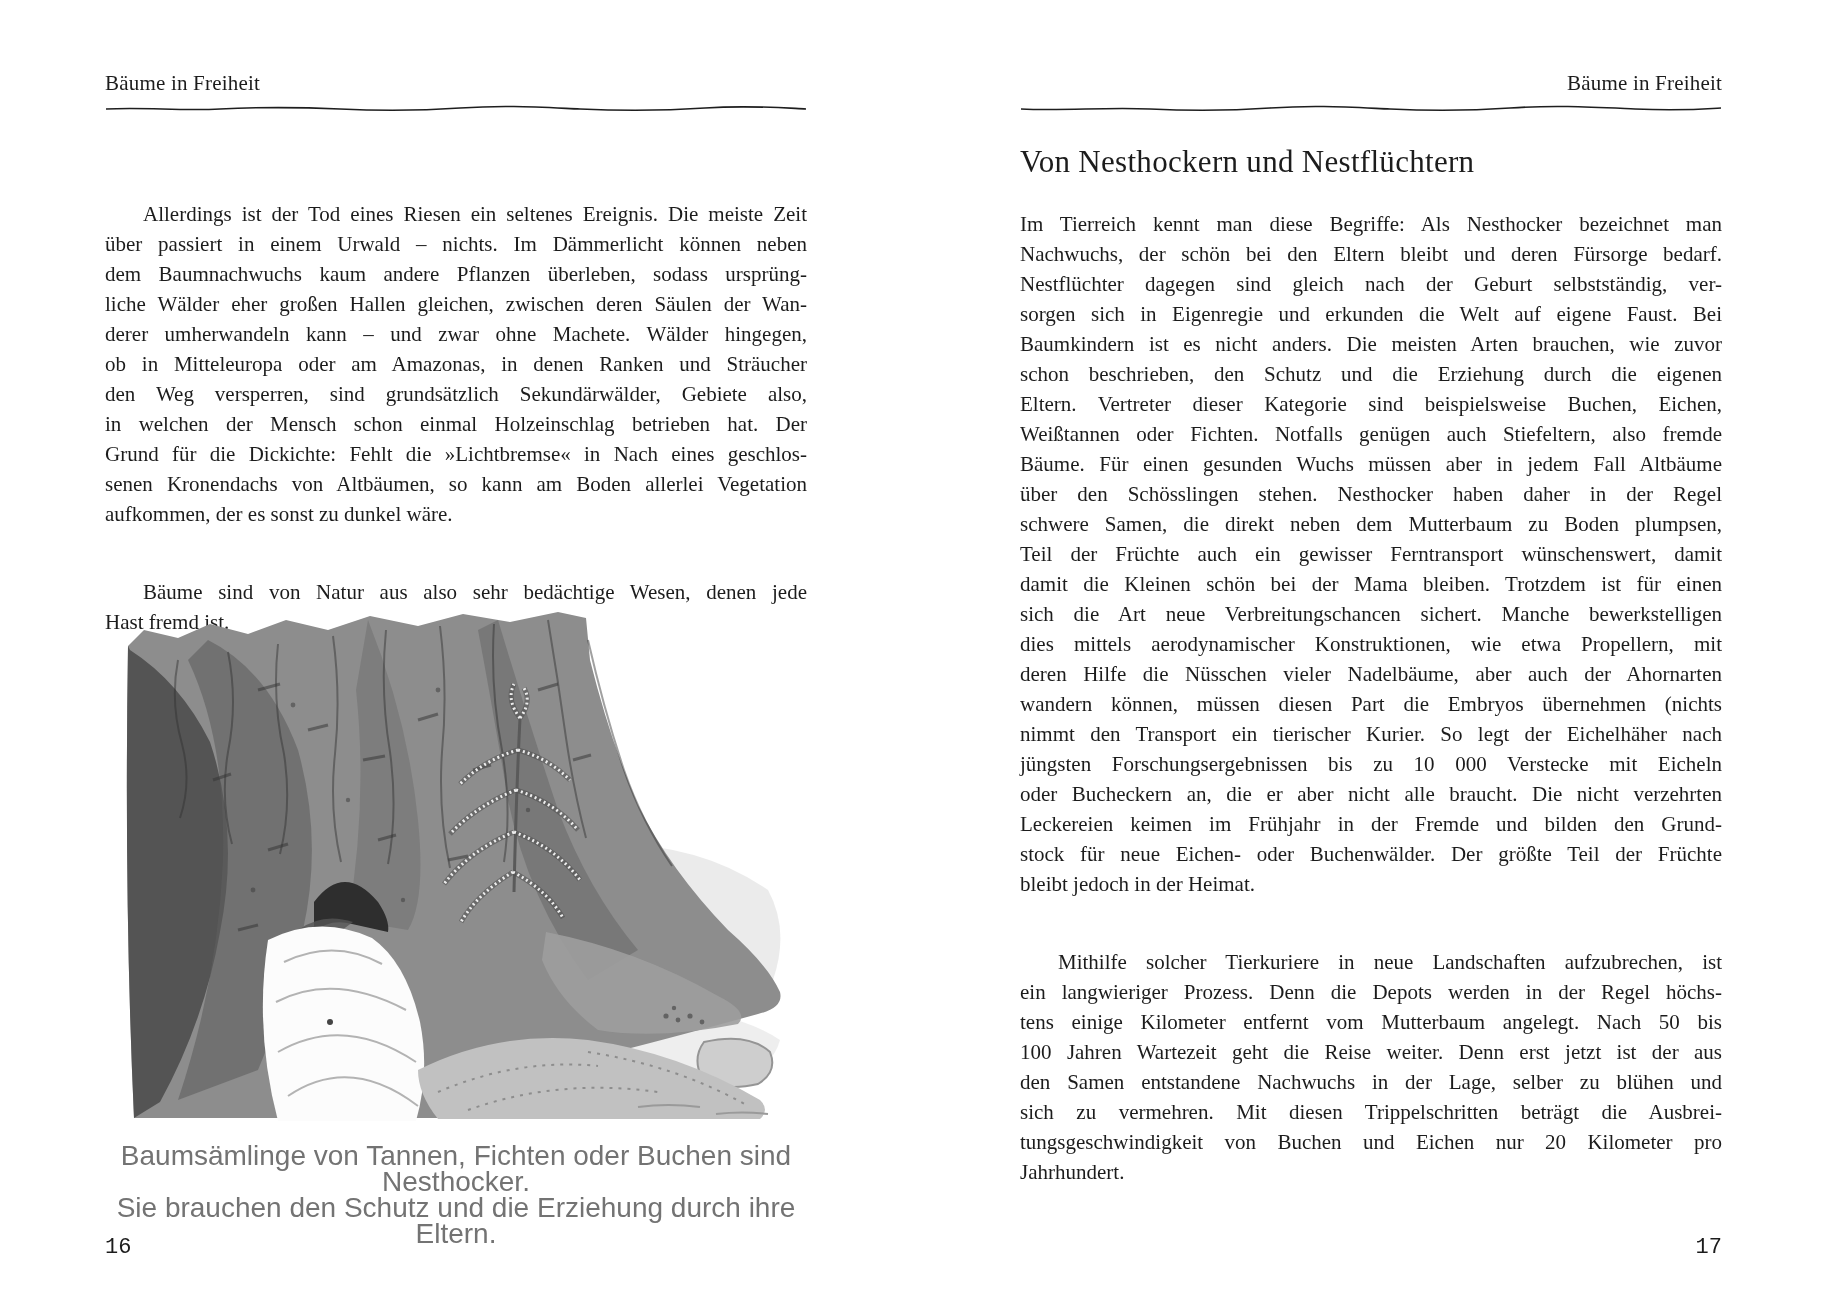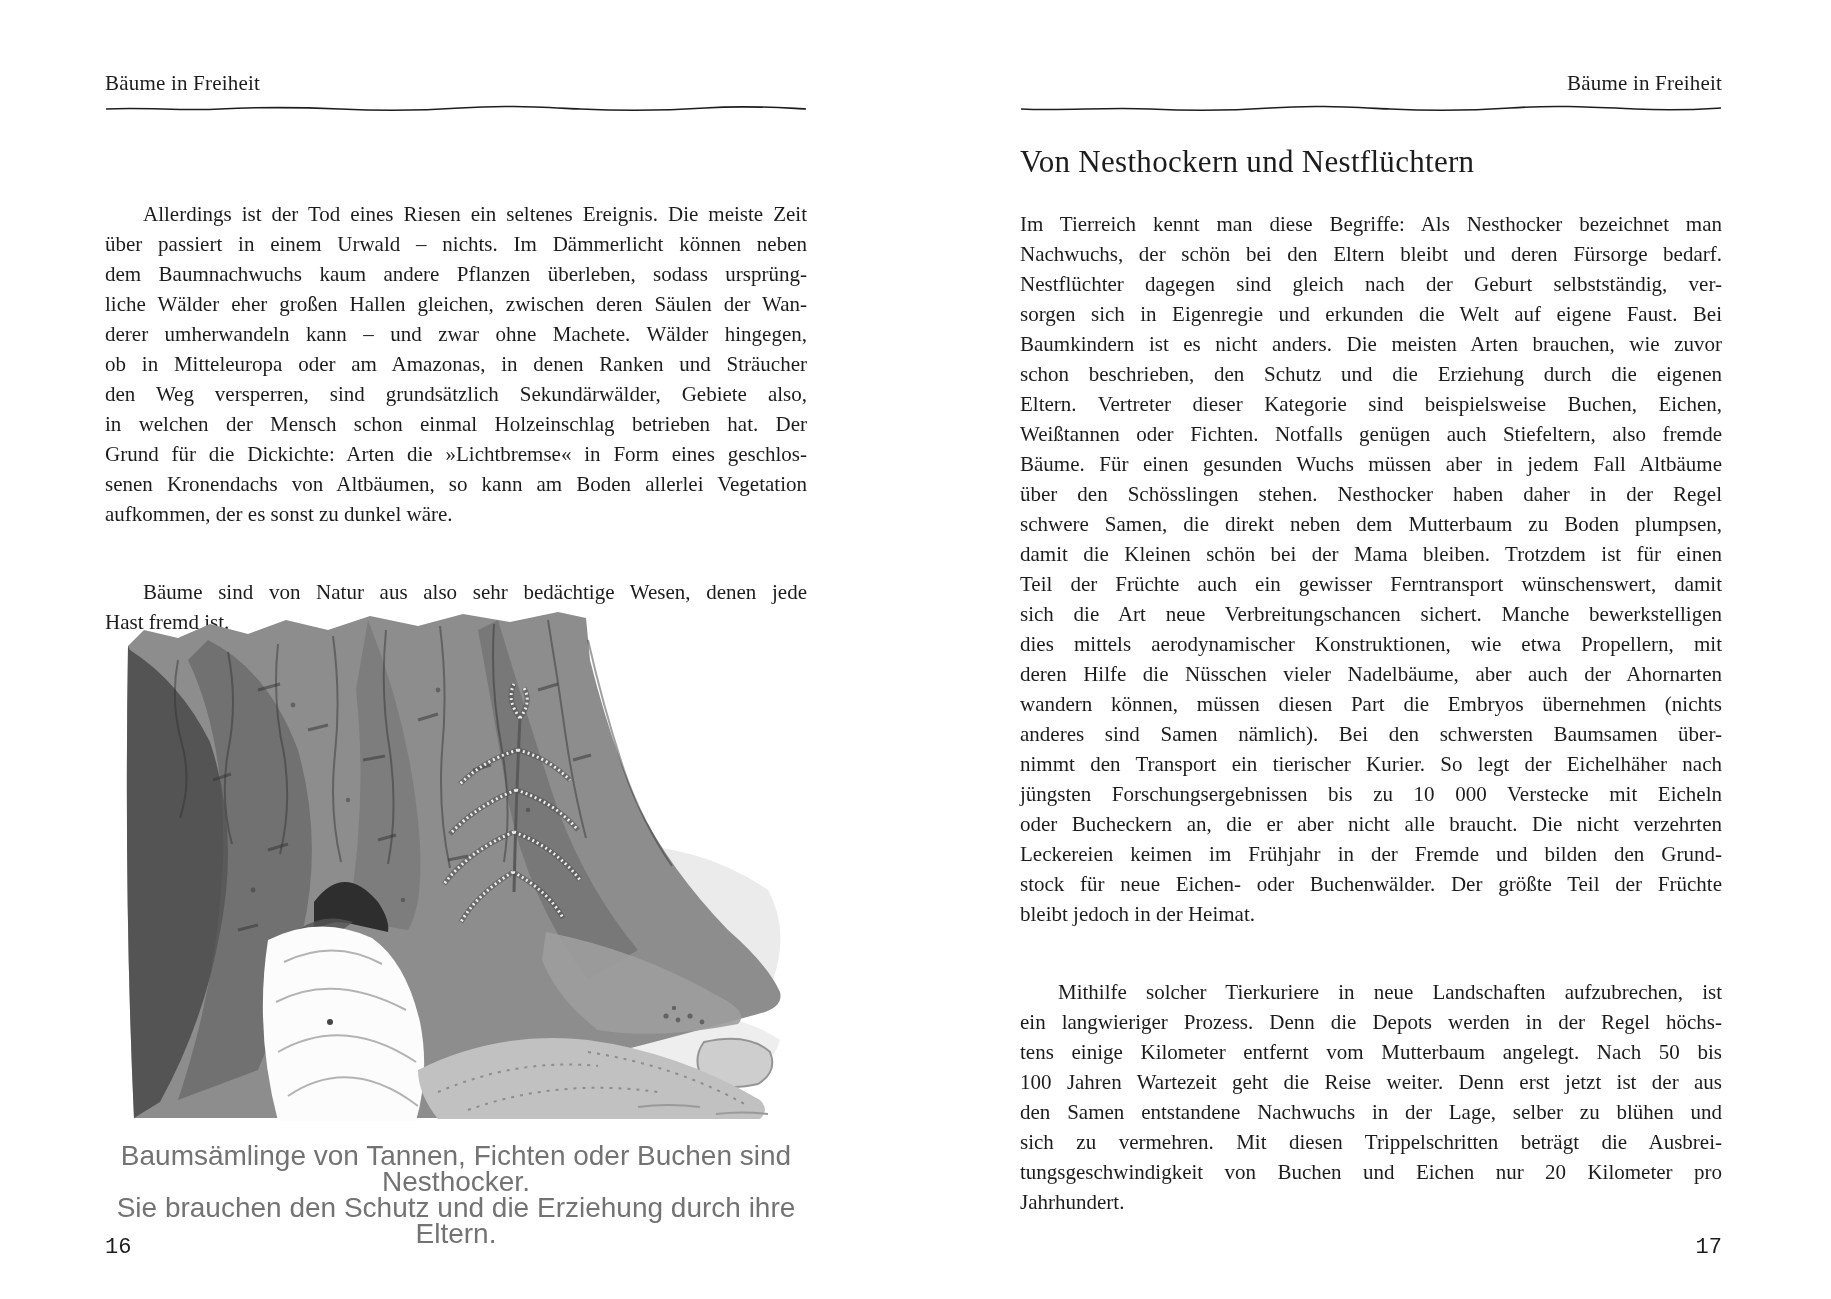--- a/index.html
+++ b/index.html
@@ -114,21 +114,21 @@
   <div class="body-text">
       <div>
         <div class="line indent">Allerdings ist der Tod eines Riesen ein seltenes Ereignis. Die meiste Zeit</div>
         <div class="line">über passiert in einem Urwald – nichts. Im Dämmerlicht können neben</div>
         <div class="line">dem Baumnachwuchs kaum andere Pflanzen überleben, sodass ursprüng-</div>
         <div class="line">liche Wälder eher großen Hallen gleichen, zwischen deren Säulen der Wan-</div>
         <div class="line">derer umherwandeln kann – und zwar ohne Machete. Wälder hingegen,</div>
         <div class="line">ob in Mitteleuropa oder am Amazonas, in denen Ranken und Sträucher</div>
         <div class="line">den Weg versperren, sind grundsätzlich Sekundärwälder, Gebiete also,</div>
         <div class="line">in welchen der Mensch schon einmal Holzeinschlag betrieben hat. Der</div>
-        <div class="line">Grund für die Dickichte: Arten die »Lichtbremse« in Form eines geschlos-</div>
+        <div class="line">Grund für die Dickichte: Fehlt die »Lichtbremse« in Nach eines geschlos-</div>
         <div class="line">senen Kronendachs von Altbäumen, so kann am Boden allerlei Vegetation</div>
         <div class="line last">aufkommen, der es sonst zu dunkel wäre.</div>
       </div>
       <div>
         <div class="line indent">Bäume sind von Natur aus also sehr bedächtige Wesen, denen jede</div>
         <div class="line last">Hast fremd ist.</div>
       </div>
     </div>
 
   <svg class="illustration" viewBox="0 0 672 523">
@@ -269,27 +269,26 @@
         <div class="line">Nachwuchs, der schön bei den Eltern bleibt und deren Fürsorge bedarf.</div>
         <div class="line">Nestflüchter dagegen sind gleich nach der Geburt selbstständig, ver-</div>
         <div class="line">sorgen sich in Eigenregie und erkunden die Welt auf eigene Faust. Bei</div>
         <div class="line">Baumkindern ist es nicht anders. Die meisten Arten brauchen, wie zuvor</div>
         <div class="line">schon beschrieben, den Schutz und die Erziehung durch die eigenen</div>
         <div class="line">Eltern. Vertreter dieser Kategorie sind beispielsweise Buchen, Eichen,</div>
         <div class="line">Weißtannen oder Fichten. Notfalls genügen auch Stiefeltern, also fremde</div>
         <div class="line">Bäume. Für einen gesunden Wuchs müssen aber in jedem Fall Altbäume</div>
         <div class="line">über den Schösslingen stehen. Nesthocker haben daher in der Regel</div>
         <div class="line">schwere Samen, die direkt neben dem Mutterbaum zu Boden plumpsen,</div>
+        <div class="line">Teil der Früchte auch ein gewisser Ferntransport wünschenswert, damit</div>
         <div class="line">damit die Kleinen schön bei der Mama bleiben. Trotzdem ist für einen</div>
-        <div class="line">Teil der Früchte auch ein gewisser Ferntransport wünschenswert, damit</div>
         <div class="line">sich die Art neue Verbreitungschancen sichert. Manche bewerkstelligen</div>
         <div class="line">dies mittels aerodynamischer Konstruktionen, wie etwa Propellern, mit</div>
         <div class="line">deren Hilfe die Nüsschen vieler Nadelbäume, aber auch der Ahornarten</div>
         <div class="line">wandern können, müssen diesen Part die Embryos übernehmen (nichts</div>
-        <div class="line">anderes sind Samen nämlich). Bei den schwersten Baumsamen über-</div>
         <div class="line">nimmt den Transport ein tierischer Kurier. So legt der Eichelhäher nach</div>
         <div class="line">jüngsten Forschungsergebnissen bis zu 10 000 Verstecke mit Eicheln</div>
         <div class="line">oder Bucheckern an, die er aber nicht alle braucht. Die nicht verzehrten</div>
         <div class="line">Leckereien keimen im Frühjahr in der Fremde und bilden den Grund-</div>
         <div class="line">stock für neue Eichen- oder Buchenwälder. Der größte Teil der Früchte</div>
         <div class="line last">bleibt jedoch in der Heimat.</div>
       </div>
       <div>
         <div class="line indent">Mithilfe solcher Tierkuriere in neue Landschaften aufzubrechen, ist</div>
         <div class="line">ein langwieriger Prozess. Denn die Depots werden in der Regel höchs-</div>

